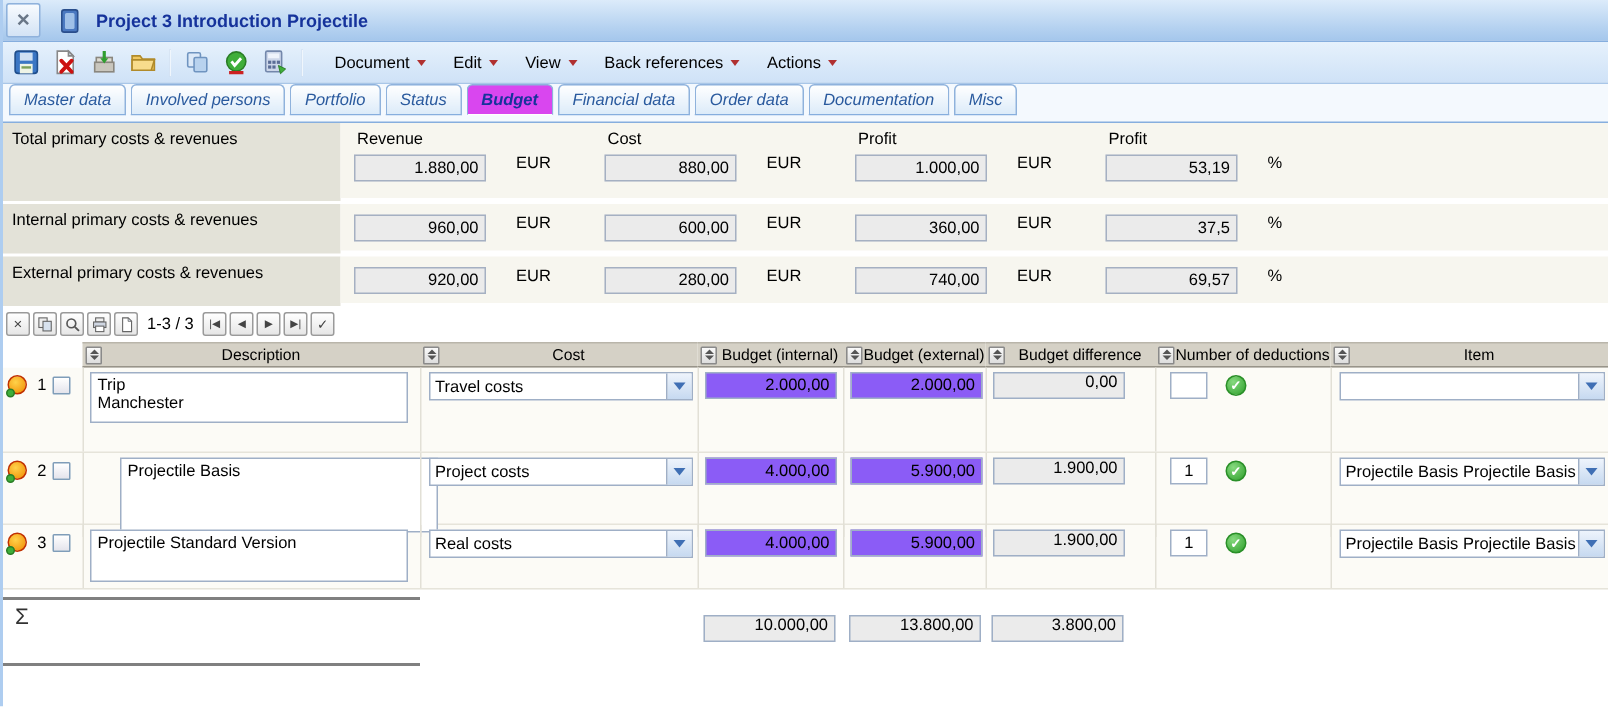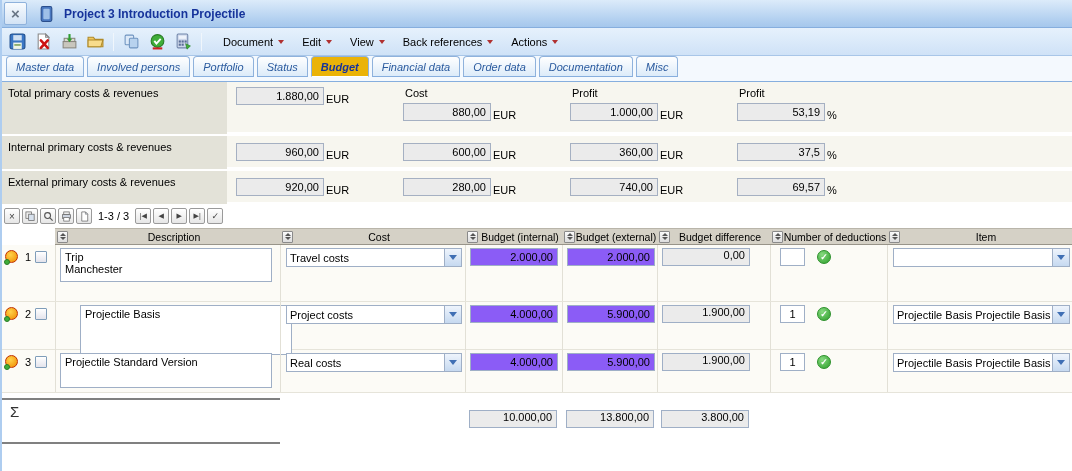--- a/index.html
+++ b/index.html
@@ -36,32 +36,32 @@
   
   .tabbar{
     height:26px; display:flex; align-items:flex-start; gap:3px; padding-left:4px;
     background:#f4f9fe; border-bottom:1px solid #86aede;font-style:italic;
   }
   .tab{
     padding:4px 9px 3px; background:linear-gradient(#ffffff,#dcebf9);
     border:1px solid #8fb2dc; border-bottom:1px solid #86aede; border-radius:4px 4px 0 0;
     color:#2a5a9e; margin-bottom:-1px; white-space:nowrap;
   }
-  .tab.active{ background:#eab308; border-bottom:1px solid #ffffff; font-weight:bold; color:#16339b; }
+  .tab.active{ background:#d946ef; border-bottom:1px solid #ffffff; font-weight:bold; color:#16339b; }
   
   .summary{ background:#fff; }
   .srow{ display:flex; margin-bottom:2px; }
   .slabel{ width:225px; background:#e3e2d8; padding:5px 6px 0; flex:none; }
   .scontent{ flex:1; background:#f7f6ef; padding-left:9px; }
   .srow1 .scontent{ padding-top:5px; height:50px; }
   .srow23 .scontent{ padding-top:7px; height:31px; }
   .srow1{ height:52px; } .srow23{ height:33px; }
   .sgroup{ display:inline-flex; flex-direction:column; width:167px; vertical-align:top; }
   .sghead{ margin:0 0 3px 2px; height:13px; }
-  .sgline{ display:flex; align-items:flex-end; gap:2px; }
+  .sgline{ display:flex; align-items:flex-start; gap:20px; }
   .fld{
     width:88px; height:18px; line-height:16px; text-align:right; padding:0 4px;
     background:#ebebeb; border:1px solid #a5b0c2;
   }
   .bband{ display:flex; height:24px; }
   .bband .slabel{ padding-top:5px; }
   .bband .bcontent{ flex:1; background:#ebeae1; }
   
   .pager{ height:20px; display:flex; align-items:center; gap:2px; padding-left:2px; background:#fff; }
   .pbtn{
@@ -268,20 +268,21 @@
     <div class="tab">Documentation</div>
     <div class="tab">Misc</div>
   </div>
 
   <div class="summary">
 
     <div class="srow srow1">
       <div class="slabel">Total primary costs &amp; revenues</div>
       <div class="scontent">
         <div class="sgroup">
+          <div class="sghead">Revenue</div>
           <div class="sgline">
             <div class="fld">1.880,00</div>
             <span>EUR</span>
           </div>
         </div><div class="sgroup">
           <div class="sghead">Cost</div>
           <div class="sgline">
             <div class="fld">880,00</div>
             <span>EUR</span>
           </div>

